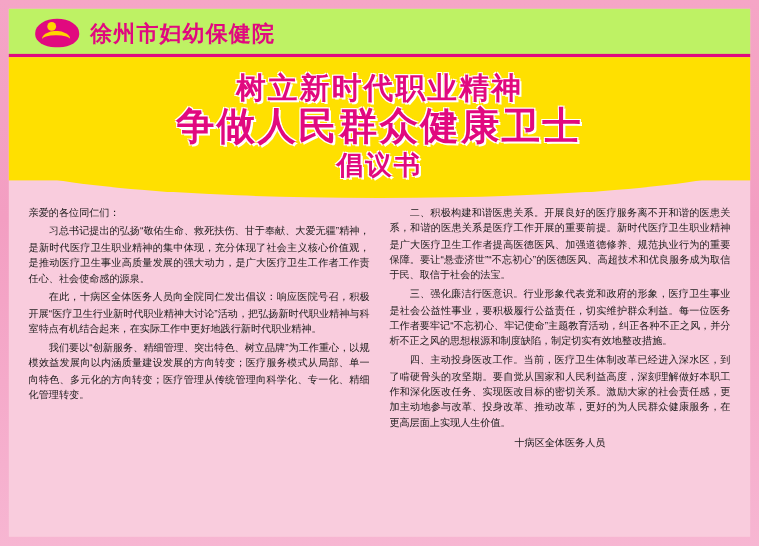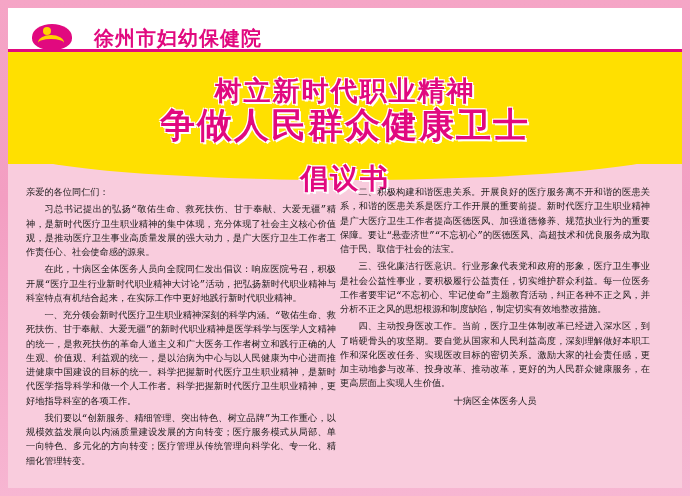--- a/index.html
+++ b/index.html
@@ -25,26 +25,25 @@
     position: relative;
     width: 674px;
     height: 480px;
     background: #f9ccdd;
     box-sizing: border-box;
   }
   
   .header {
     position: relative;
     height: 44px;
-    background: #ffffff;
+    background: #bef264;
     display: flex;
-    align-items: flex-end;
+    align-items: center;
     padding-left: 22px;
     box-sizing: border-box;
-    gap: 12px;
   }
   .logo-mark {
     width: 44px;
     height: 30px;
     position: relative;
     flex: 0 0 auto;
     margin-right: 8px;
   }
   .logo-mark .blob {
     position: absolute;
@@ -87,21 +86,21 @@
     bottom: 0;
     width: 100%;
     height: 3px;
     background: #e1097f;
   }
   
   .title-block {
     position: relative;
     height: 112px;
     background: #ffe000;
-    padding-top: 22px;
+    padding-top: 12px;
     box-sizing: border-box;
     text-align: center;
   }
   .title-block::after {
     content: "";
     position: absolute;
     left: 0;
     right: 0;
     bottom: -16px;
     height: 32px;
@@ -114,29 +113,29 @@
     z-index: 2;
     font-family: "DejaVu Sans", sans-serif;
     font-weight: bold;
     color: #e1097f;
     text-shadow: 2px 2px 0 #ffffff, -1px -1px 0 #ffffff, 1px -1px 0 #ffffff, -1px 1px 0 #ffffff;
     letter-spacing: 2px;
     line-height: 1.12;
   }
   .title-line.l1 { font-size: 27px; margin-top: 2px; }
   .title-line.l2 { font-size: 35px; }
-  .title-line.l3 { font-size: 28px; margin-top: 18px; }
+  .title-line.l3 { font-size: 24px; margin-top: 2px; }
   
   .body-area {
     position: relative;
     z-index: 3;
     margin: 22px 18px 0 18px;
     display: flex;
-    gap: 4px;
-    font-family: Liberation Mono, monospace;
+    gap: 18px;
+    font-family: Liberation Sans, sans-serif;
     font-size: 9.2px;
     line-height: 1.55;
     color: #1a1a1a;
     text-align: justify;
   }
   .col {
     width: 310px;
   }
   .col p {
     margin: 0 0 3px 0;
@@ -176,21 +175,20 @@
       <div class="title-line l1">树立新时代职业精神</div>
       <div class="title-line l2">争做人民群众健康卫士</div>
       <div class="title-line l3">倡议书</div>
     </div>
 
     <div class="body-area">
       <div class="col">
         <p class="salutation">亲爱的各位同仁们：</p>
         <p>习总书记提出的弘扬“敬佑生命、救死扶伤、甘于奉献、大爱无疆”精神，是新时代医疗卫生职业精神的集中体现，充分体现了社会主义核心价值观，是推动医疗卫生事业高质量发展的强大动力，是广大医疗卫生工作者工作责任心、社会使命感的源泉。</p>
         <p>在此，十病区全体医务人员向全院同仁发出倡议：响应医院号召，积极开展“医疗卫生行业新时代职业精神大讨论”活动，把弘扬新时代职业精神与科室特点有机结合起来，在实际工作中更好地践行新时代职业精神。</p>
-        <p>一、充分领会新时代医疗卫生职业精神深刻的科学内涵。“敬佑生命、救死扶伤、甘于奉献、大爱无疆”的新时代职业精神是医学科学与医学人文精神的统一，是救死扶伤的革命人道主义和广大医务工作者树立和践行正确的人生观、价值观、利益观的统一，是以治病为中心与以人民健康为中心进而推进健康中国建设的目标的统一。科学把握新时代医疗卫生职业精神，是新时代医学指导科学和做一个人工作者。科学把握新时代医疗卫生职业精神，更好地指导科室的各项工作。</p>
         <p>我们要以“创新服务、精细管理、突出特色、树立品牌”为工作重心，以规模效益发展向以内涵质量建设发展的方向转变；医疗服务模式从局部、单一向特色、多元化的方向转变；医疗管理从传统管理向科学化、专一化、精细化管理转变。</p>
       </div>
       <div class="col">
         <p>二、积极构建和谐医患关系。开展良好的医疗服务离不开和谐的医患关系，和谐的医患关系是医疗工作开展的重要前提。新时代医疗卫生职业精神是广大医疗卫生工作者提高医德医风、加强道德修养、规范执业行为的重要保障。要让“悬壶济世”“不忘初心”的医德医风、高超技术和优良服务成为取信于民、取信于社会的法宝。</p>
         <p>三、强化廉洁行医意识。行业形象代表党和政府的形象，医疗卫生事业是社会公益性事业，要积极履行公益责任，切实维护群众利益。每一位医务工作者要牢记“不忘初心、牢记使命”主题教育活动，纠正各种不正之风，并分析不正之风的思想根源和制度缺陷，制定切实有效地整改措施。</p>
         <p>四、主动投身医改工作。当前，医疗卫生体制改革已经进入深水区，到了啃硬骨头的攻坚期。要自觉从国家和人民利益高度，深刻理解做好本职工作和深化医改任务、实现医改目标的密切关系。激励大家的社会责任感，更加主动地参与改革、投身改革、推动改革，更好的为人民群众健康服务，在更高层面上实现人生价值。</p>
         <p class="signature no-indent">十病区全体医务人员</p>
       </div>
     </div>
 

